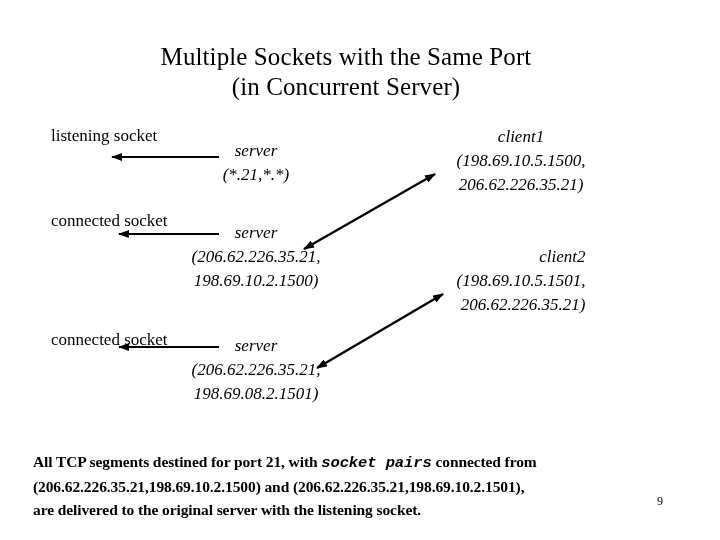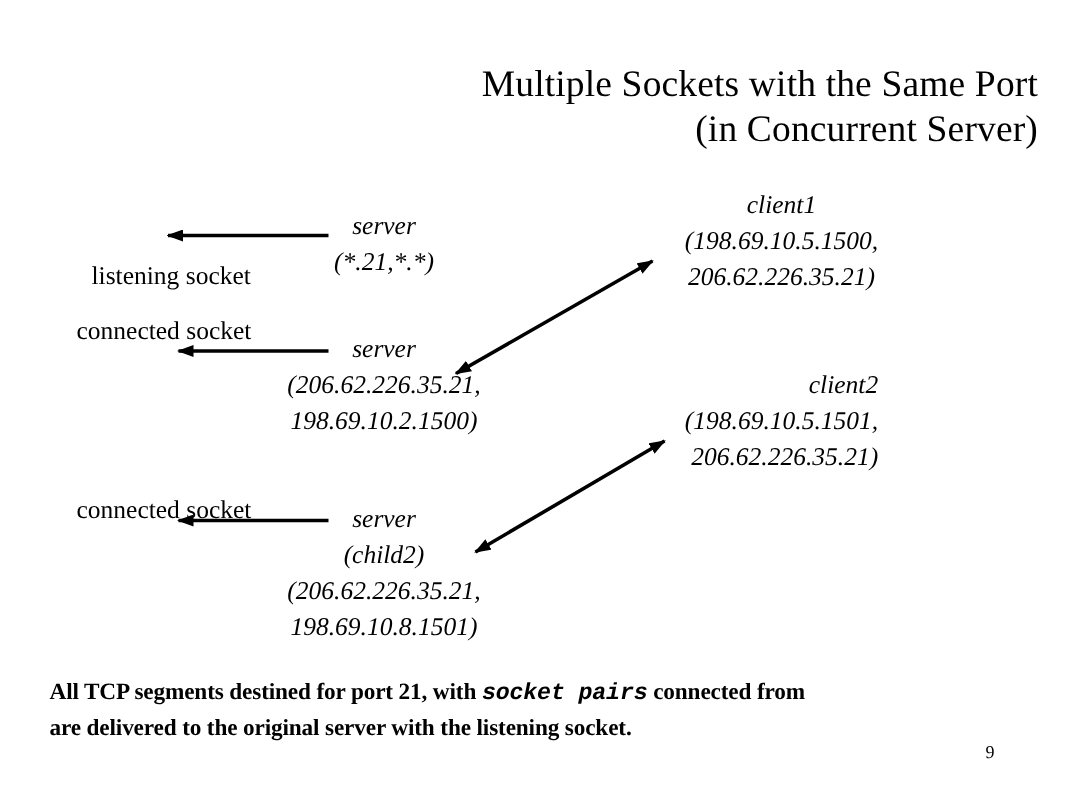--- a/index.html
+++ b/index.html
@@ -17,21 +17,21 @@
     font-family: "Liberation Serif", "DejaVu Serif", serif;
     color: #000000;
   }
 
   
   #title-block {
     position: absolute;
     left: 0;
     top: 42px;
     width: 692px;
-    text-align: right;
+    text-align: center;
     font-size: 25px;
     line-height: 30px;
     font-weight: normal;
     letter-spacing: 0.1px;
   }
   #title-block .tline { display: block; white-space: nowrap; }
 
   
   .txt {
     position: absolute;
@@ -98,42 +98,41 @@
 </head>
 <body>
 
 <div id="slide">
 
   <div id="title-block">
     <span class="tline">Multiple Sockets with the Same Port</span>
     <span class="tline">(in Concurrent Server)</span>
   </div>
 
-  <div class="txt socket-label" style="left:61px; top:124px;margin-top:48px;">listening socket</div>
+  <div class="txt socket-label" style="left:51px; top:124px;">listening socket</div>
 
   <div class="txt socket-label" style="left:51px; top:209px;">connected socket</div>
 
   <div class="txt socket-label" style="left:51px; top:328px;">connected socket</div>
 
   <div class="node-group" style="left:256px; top:139px;">
     <span class="line">server</span>
     <span class="line">(*.21,*.*)</span>
   </div>
 
   <div class="node-group" style="left:256px; top:221px;">
     <span class="line">server</span>
     <span class="line">(206.62.226.35.21,</span>
     <span class="line">198.69.10.2.1500)</span>
   </div>
 
   <div class="node-group" style="left:256px; top:334px;">
     <span class="line">server</span>
-    <span class="line">(child2)</span>
     <span class="line">(206.62.226.35.21,</span>
-    <span class="line">198.69.10.8.1501)</span>
+    <span class="line">198.69.08.2.1501)</span>
   </div>
 
   <div class="node-group" style="left:521px; top:125px;">
     <span class="line">client1</span>
     <span class="line">(198.69.10.5.1500,</span>
     <span class="line">206.62.226.35.21)</span>
   </div>
 
   <div class="node-group" style="left:521px; top:245px;text-align:right;">
     <span class="line">client2</span>
@@ -160,18 +159,19 @@
 
     <line x1="219" y1="347" x2="119" y2="347" stroke="#000000" stroke-width="2.2" marker-end="url(#head-a)"></line>
 
     <line x1="304" y1="249" x2="435" y2="174" stroke="#000000" stroke-width="2.4" marker-start="url(#head-b)" marker-end="url(#head-a)"></line>
 
     <line x1="317" y1="368" x2="443" y2="294" stroke="#000000" stroke-width="2.4" marker-start="url(#head-b)" marker-end="url(#head-a)"></line>
   </svg>
 
   <div id="caption">
     <span class="cline"><span>All TCP segments destined for port 21, with </span><span class="em">socket pairs</span><span> connected from</span></span>
+    <span class="cline">(206.62.226.35.21,198.69.10.2.1500) and (206.62.226.35.21,198.69.10.2.1501),</span>
     <span class="cline">are delivered to the original server with the listening socket.</span>
   </div>
 
   <div id="page-number">9</div>
 
 </div>
 
 </body></html>

